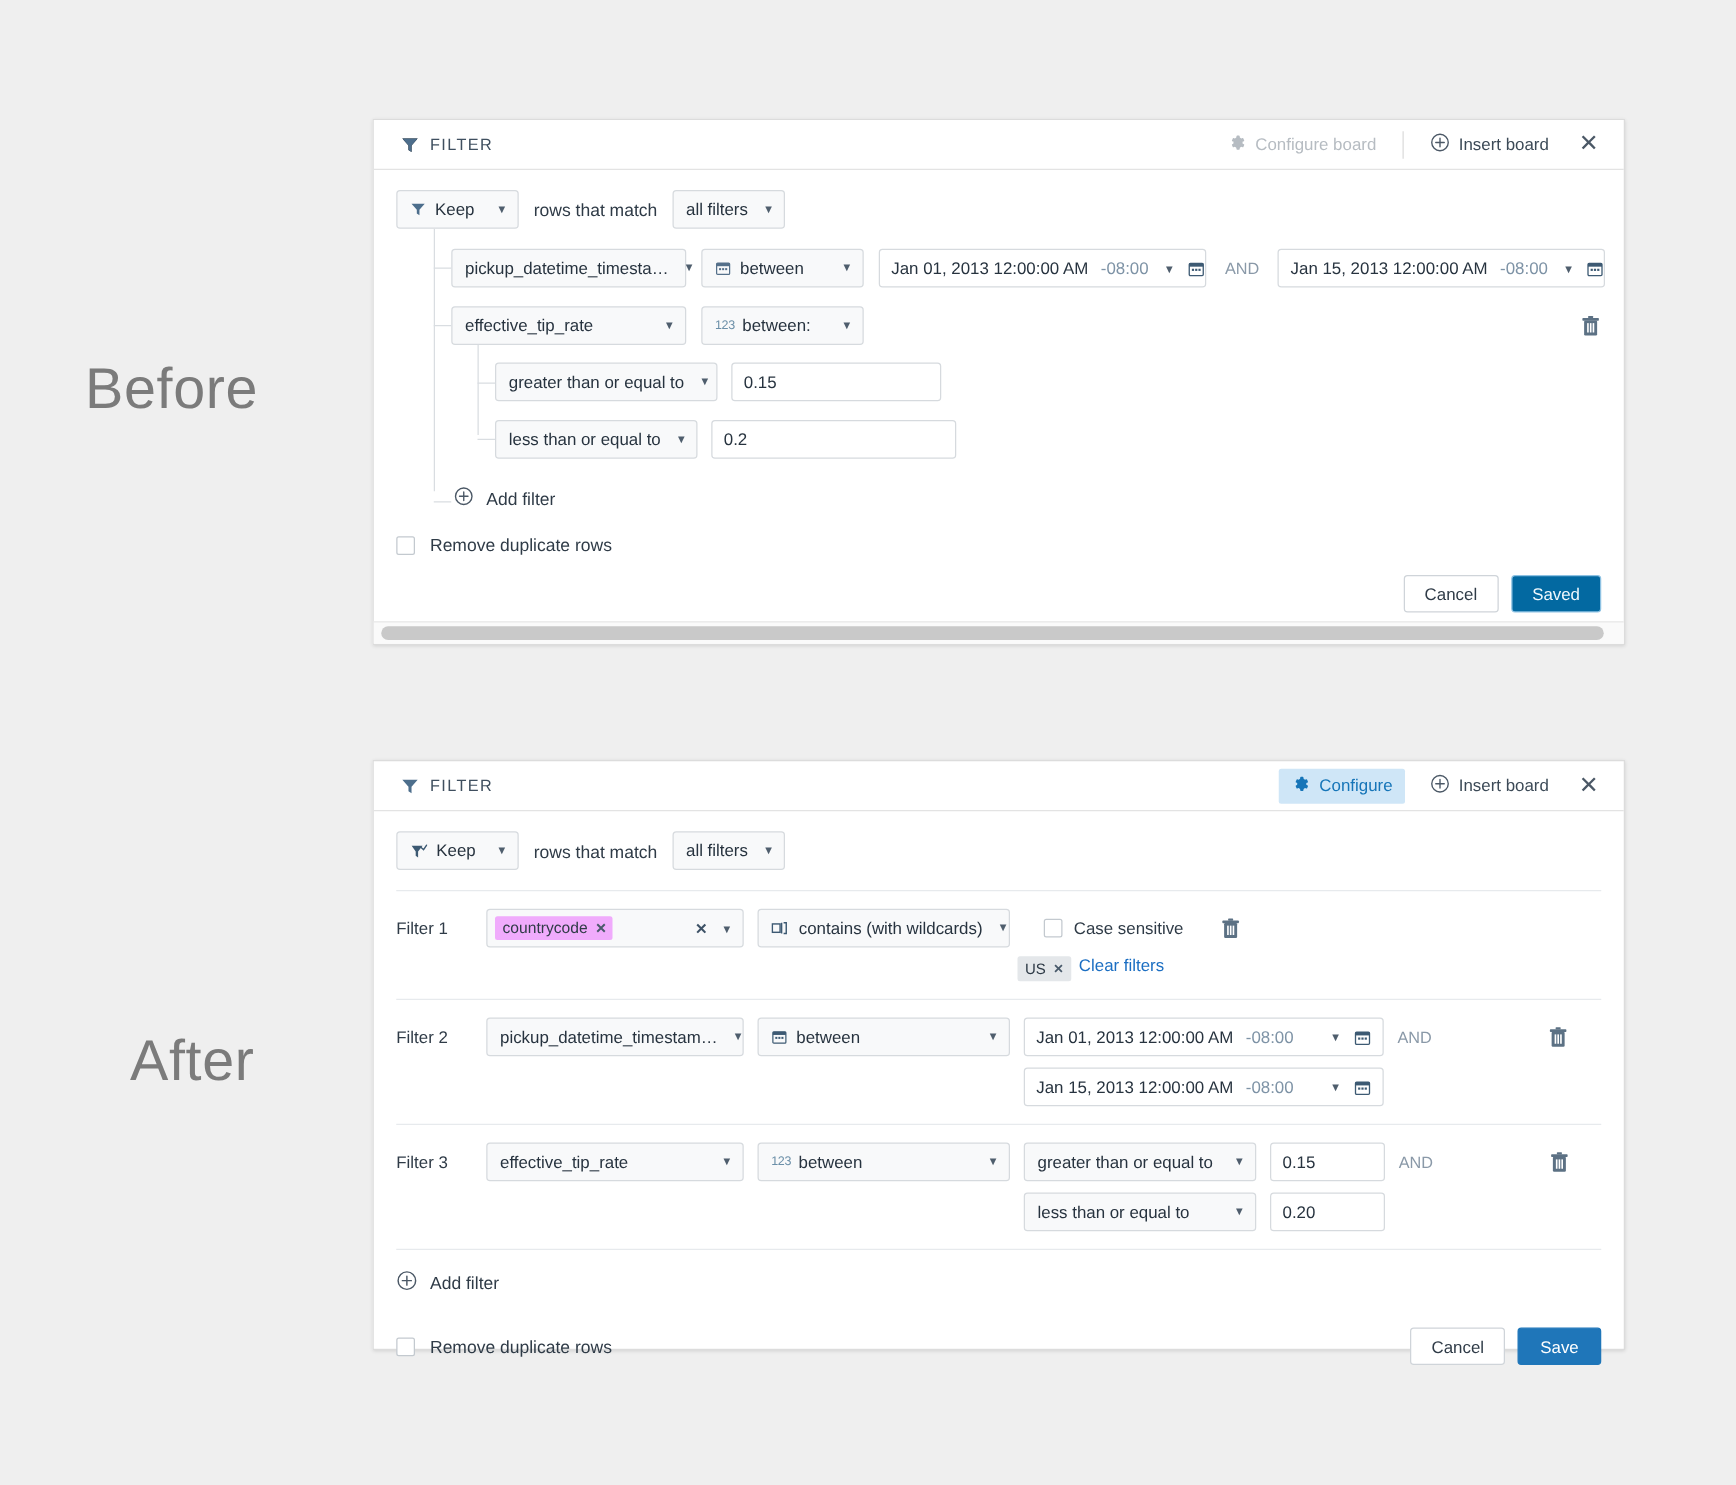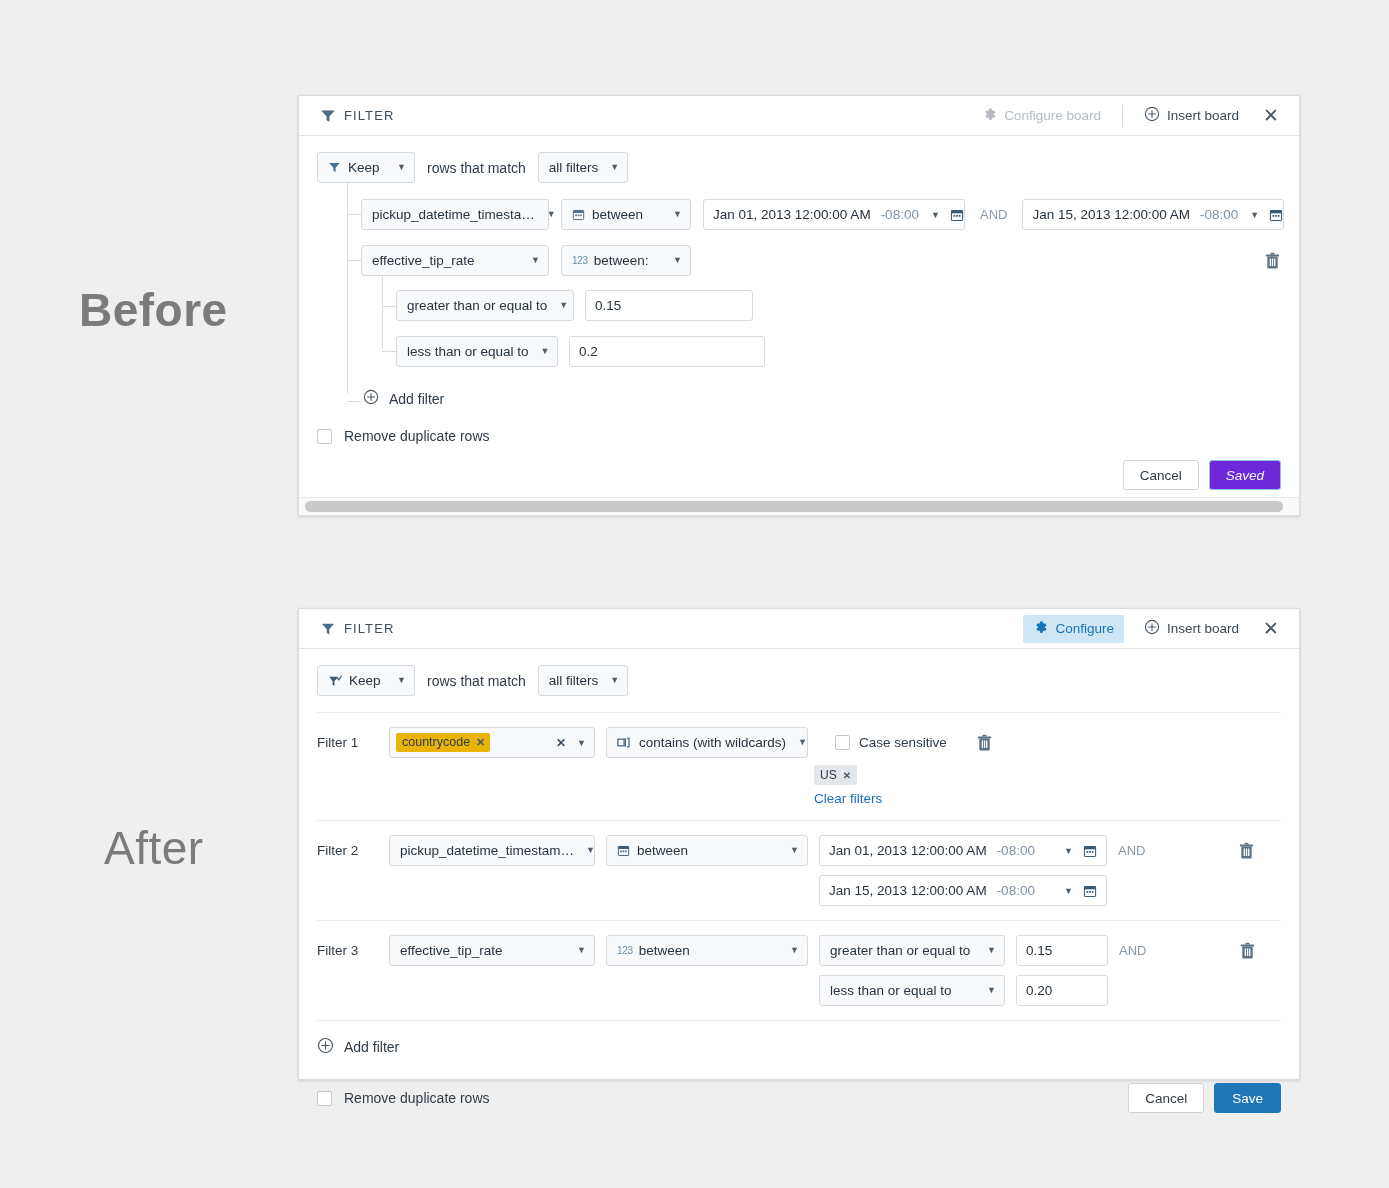--- a/index.html
+++ b/index.html
@@ -15,21 +15,21 @@
 
   
   .era-label {
     position: absolute;
     font-size: 46px;
     color: #7b7b7b;
     font-weight: 400;
     letter-spacing: 0.5px;
     white-space: nowrap;
   }
-  #before-label { left: 79px; top: 283px; font-weight: bold; }
+  #before-label { left: 68px; top: 283px; }
   #after-label  { left: 104px; top: 821px; }
 
   
   .panel {
     position: absolute;
     background: #ffffff;
     border: 1px solid #dcdcdc;
     box-shadow: 0 1px 3px rgba(0,0,0,0.13);
   }
   #panel-before { left: 298px; top: 95px; width: 1002px; height: 421px; }
@@ -161,21 +161,21 @@
     border: 1px solid #d6dade;
     border-radius: 3px;
     height: 31px;
     width: 206px;
     display: flex;
     align-items: center;
     padding: 0 8px 0 6px;
     cursor: pointer;
   }
   .chip {
-    background: #eab308;
+    background: #f0abfc;
     border-radius: 2px;
     font-size: 12.5px;
     color: #2f3b47;
     padding: 2px 5px 3px 6px;
     display: inline-flex;
     align-items: center;
     gap: 6px;
   }
   .chip .x { color: #48596a; font-size: 11px; font-weight: bold; cursor: pointer; }
   .chipbox .clear-x { margin-left: auto; color: #3d5266; font-size: 12px; font-weight: bold; }
@@ -230,22 +230,22 @@
   .btns { margin-left: auto; display: flex; align-items: center; gap: 10px; }
   .btn {
     border-radius: 3px; font-size: 13.5px; cursor: pointer;
     display: inline-flex; align-items: center; justify-content: center;
   }
   .btn-cancel {
     background: #fff; border: 1px solid #cfd4d9; color: #2f3b47;
     height: 30px; padding: 0 16px;
   }
   .btn-saved {
-    background: #6d28d9; border: 1px solid #8ec2e3; color: #f0f8fd;
-    height: 30px; padding: 0 16px; font-style: italic;
+    background: #0369a1; border: 1px solid #8ec2e3; color: #f0f8fd;
+    height: 30px; padding: 0 16px;
   }
   .btn-save {
     background: #1f76b9; border: 1px solid #1f76b9; color: #ffffff;
     height: 30px; padding: 0 17px;
   }
 
   
   .hscroll-track {
     position: absolute; left: 0; right: 0; bottom: 0; height: 18px;
     background: #fafafa; border-top: 1px solid #e8e8e8;
@@ -537,21 +537,21 @@
               <rect x="2.8" y="4.4" width="10.4" height="12" rx="1" fill="#5c7184"></rect>
               <rect x="1.4" y="2.4" width="13.2" height="2.2" rx="0.6" fill="#5c7184"></rect>
               <rect x="6" y="0.7" width="4" height="1.8" rx="0.5" fill="#5c7184"></rect>
               <rect x="5.2" y="6.5" width="1.3" height="7.5" fill="#ffffff"></rect>
               <rect x="7.4" y="6.5" width="1.3" height="7.5" fill="#ffffff"></rect>
               <rect x="9.6" y="6.5" width="1.3" height="7.5" fill="#ffffff"></rect>
             </svg>
         </div>
       </div>
 
-      <div style="margin-left:425px; display:flex; flex-direction:column; gap:6px; margin-top:-2px;">
+      <div style="margin-left:425px; display:flex; flex-direction:row; gap:6px; margin-top:-2px;">
         <span class="tag">
           <span>US</span>
           <span class="x">✕</span>
         </span>
         <span class="linkish">Clear filters</span>
       </div>
     </div>
   </div>
 
   <div class="frow">

